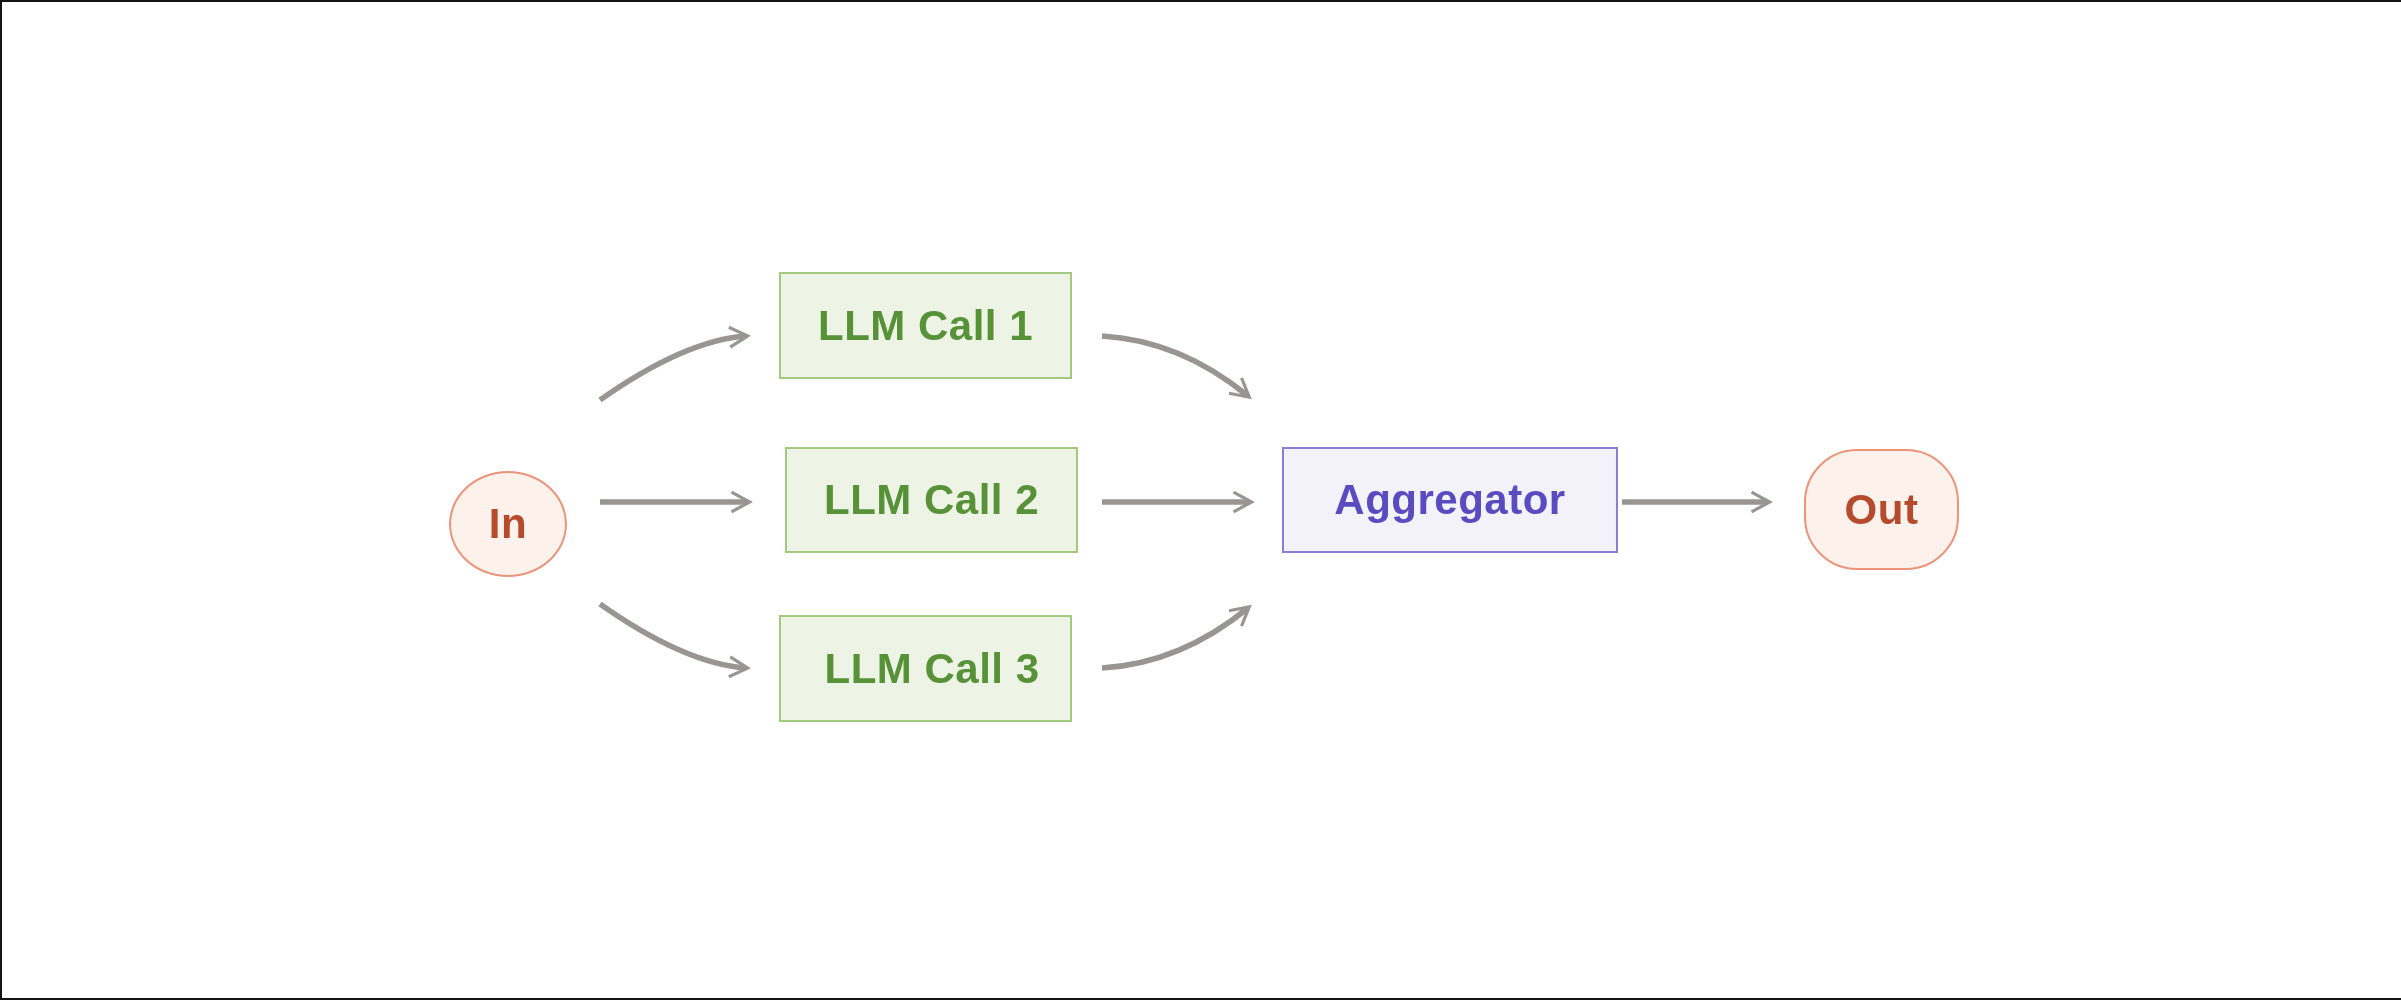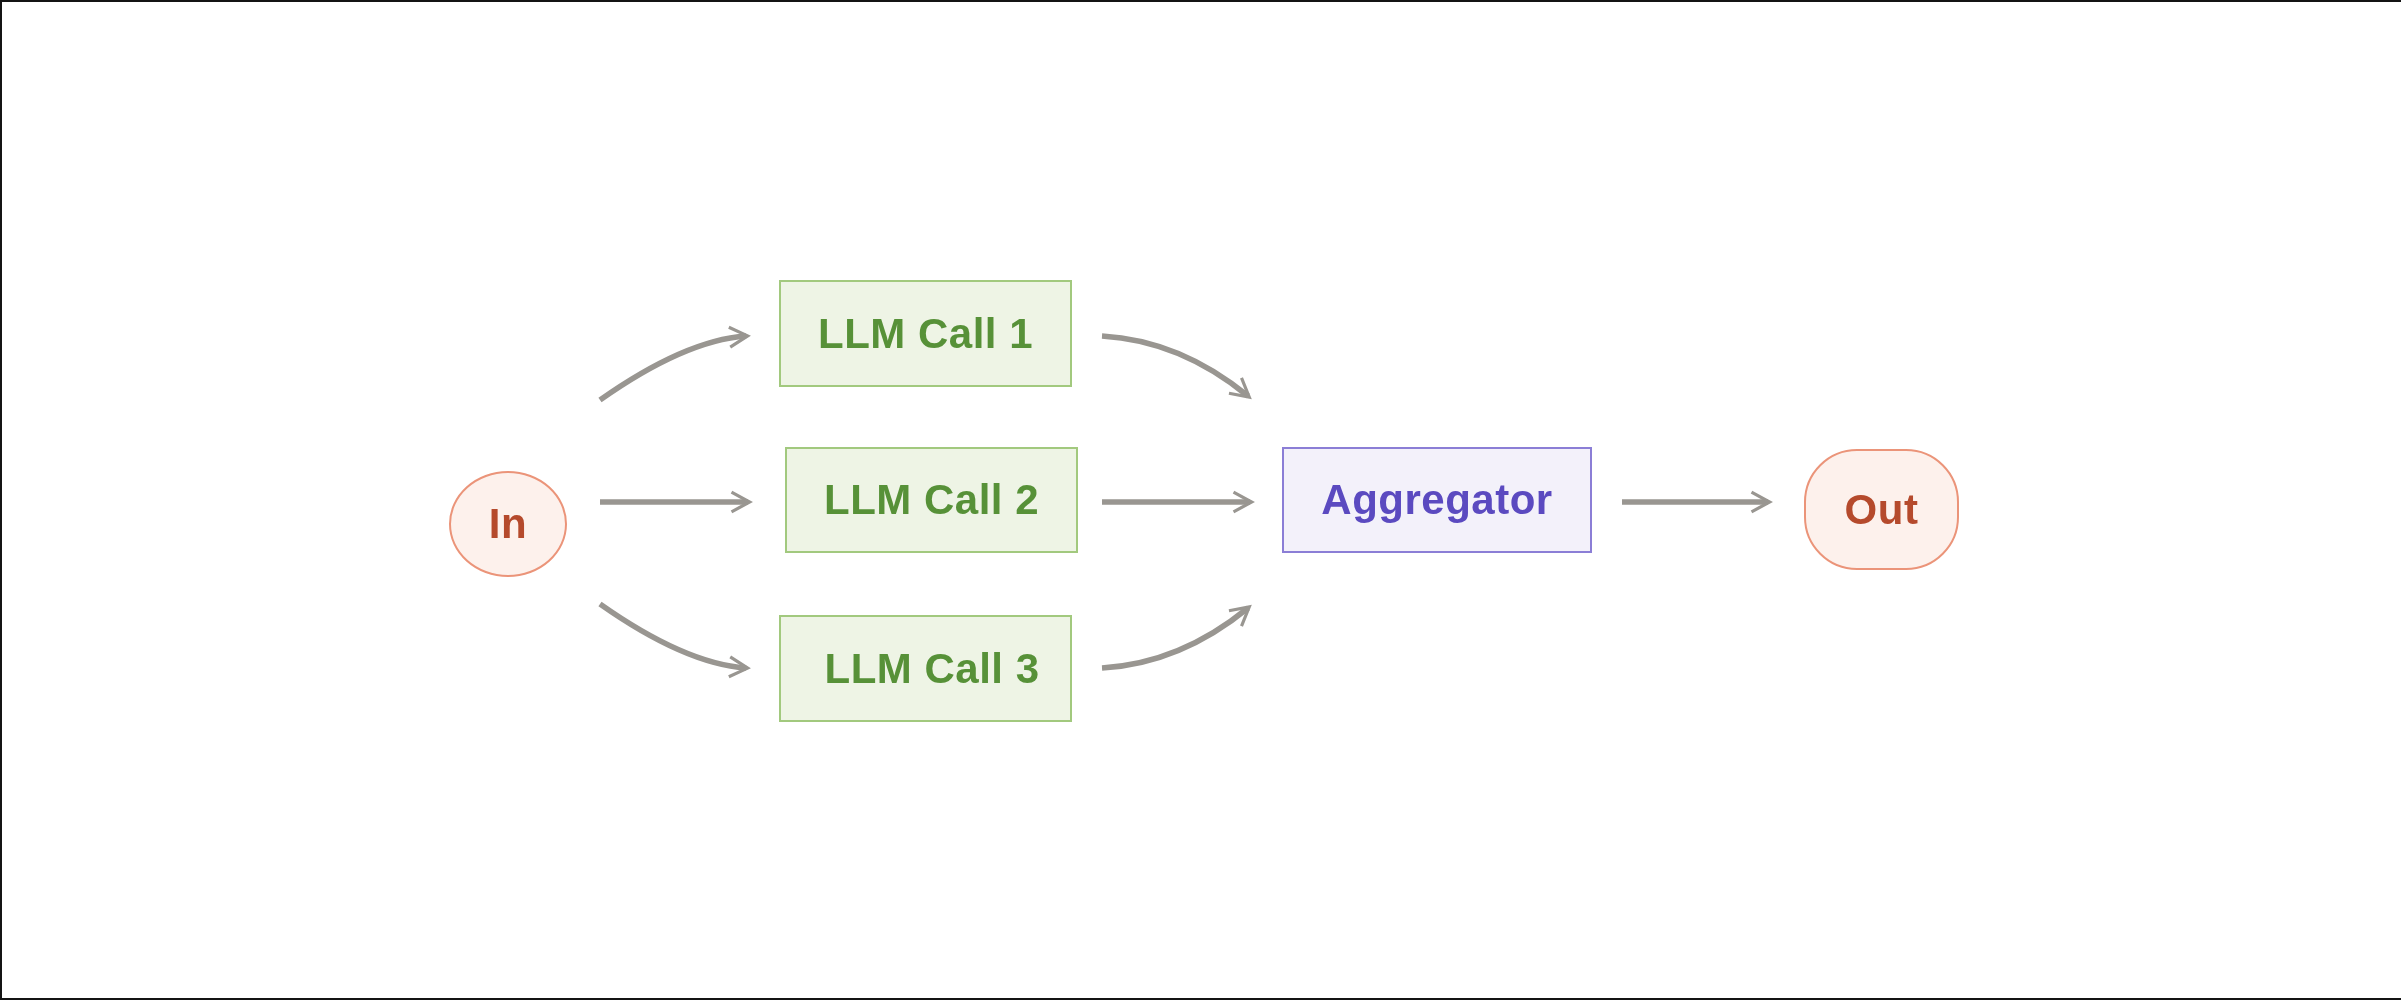--- a/index.html
+++ b/index.html
@@ -68,25 +68,25 @@
     border: 2px solid var(--inout-border);
     border-radius: 53px;
     color: var(--inout-text);
   }
   .node-llm {
     left: 777px; width: 293px; height: 107px;
     background: var(--llm-fill);
     border: 2px solid var(--llm-border);
     color: var(--llm-text);
   }
-  .node-llm1 { top: 278px; }
+  .node-llm1 { top: 270px; }
   .node-llm2 { top: 445px; height: 106px; margin-left: 6px; }
   .node-llm3 { top: 613px; padding-left: 13px; }
   .node-agg {
-    left: 1280px; top: 445px; width: 310px; height: 106px;
+    left: 1280px; top: 445px; width: 336px; height: 106px;
     background: var(--agg-fill);
     border: 2px solid var(--agg-border);
     color: var(--agg-text);
     align-items: center;
   }
 </style>
 </head>
 <body>
 
 <div class="canvas">

